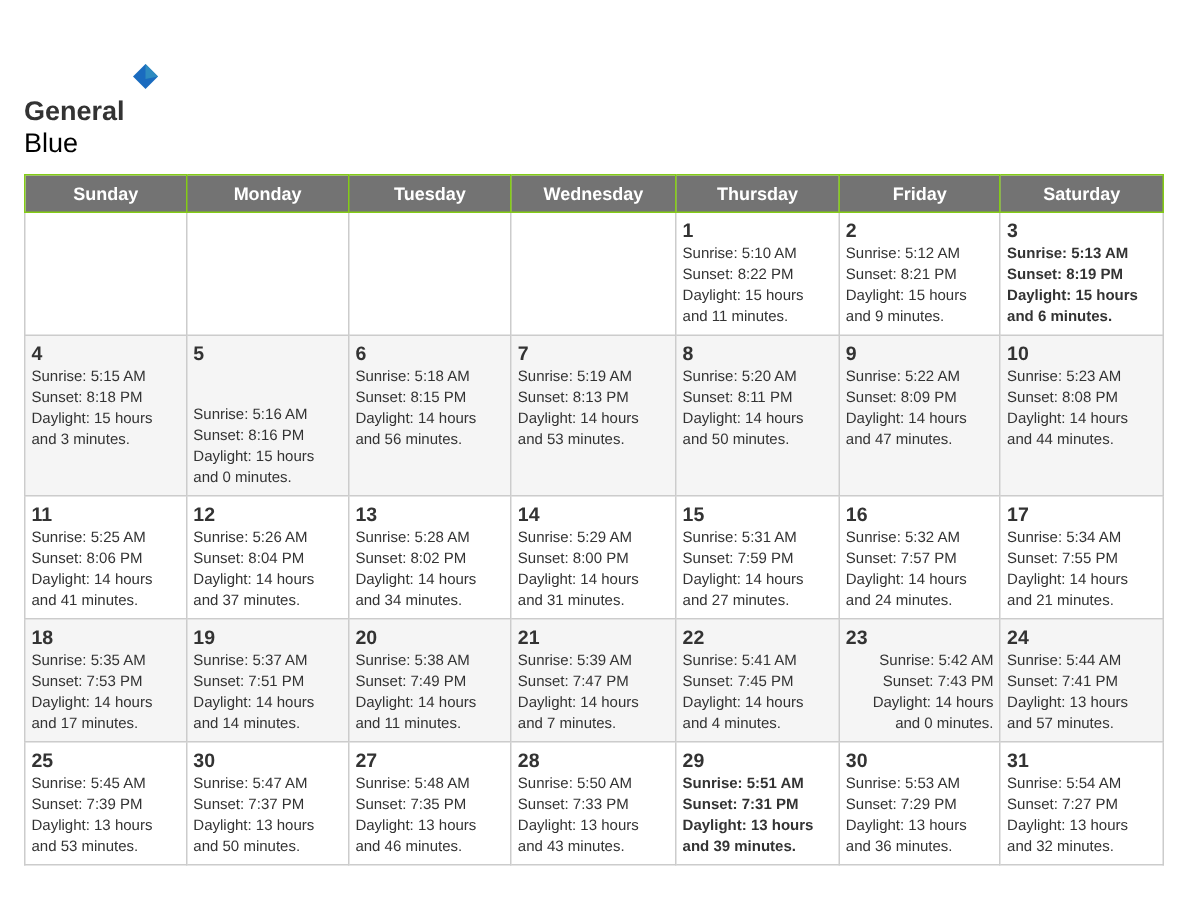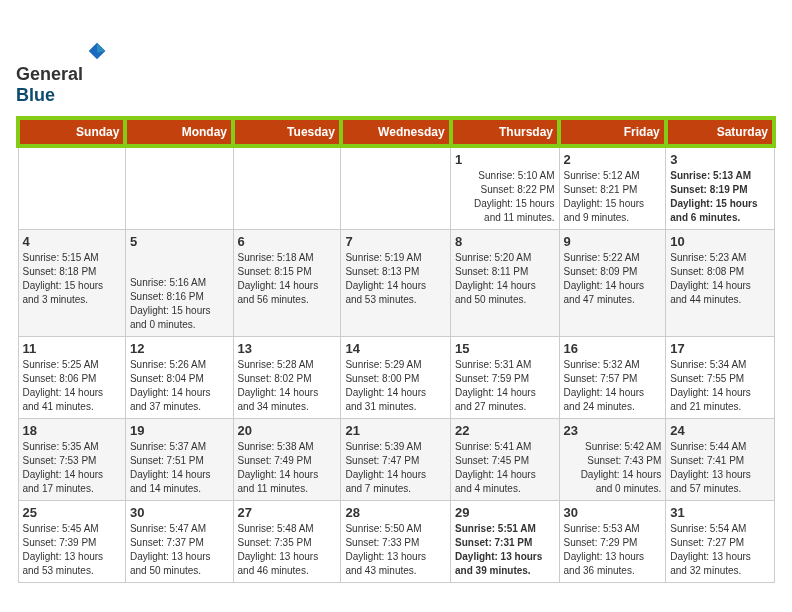--- a/index.html
+++ b/index.html
@@ -27,22 +27,22 @@
       gap: 2px;
     }
     .logo-general {
       font-size: 18px;
       font-weight: bold;
       color: #333;
       margin-top: 48px;
     }
     .logo-blue {
       font-size: 18px;
-      font-weight: bold;
-      color: #0c4a6e;
+      font-weight: normal;
+      color: #000000;
     }
     .logo-icon {
       width: 20px;
       height: 20px;
       margin-left: 2px;
     }
     .title-section {
       text-align: right;
     }
     .calendar-title {
@@ -54,27 +54,27 @@
     .calendar-subtitle {
       font-size: 16px;
       color: #555;
     }
     table {
       width: 100%;
       border-collapse: collapse;
       font-size: 11px;
     }
     thead tr th {
-      background-color: #c2410c;
+      background-color: #737373;
       color: #fff;
       padding: 5px 4px;
-      text-align: right;
+      text-align: center;
       font-size: 12px;
       font-weight: bold;
-      border: 4px solid #84cc16;
+      border: 1px solid #84cc16;
     }
     tbody tr td {
       border: 1px solid #ccc;
       vertical-align: top;
       padding: 4px;
       width: 113px;
       min-height: 80px;
       background: #fff;
     }
     tbody tr:nth-child(even) td {
@@ -124,21 +124,21 @@
       </tr>
   </thead>
   <tbody id="calendar-body">
   <tr>
         <td class="empty-cell"></td>
         <td class="empty-cell"></td>
         <td class="empty-cell"></td>
         <td class="empty-cell"></td>
         <td>
           <div class="day-number">1</div>
-          <div class="day-info" style="white-space: pre-line; text-align: right;">Sunrise: 5:10 AM
+          <div class="day-info" style="white-space: pre-line;">Sunrise: 5:10 AM
 Sunset: 8:22 PM
 Daylight: 15 hours
 and 11 minutes.</div>
         </td>
         <td>
           <div class="day-number">2</div>
           <div class="day-info" style="white-space: pre-line;">Sunrise: 5:12 AM
 Sunset: 8:21 PM
 Daylight: 15 hours
 and 9 minutes.</div>

